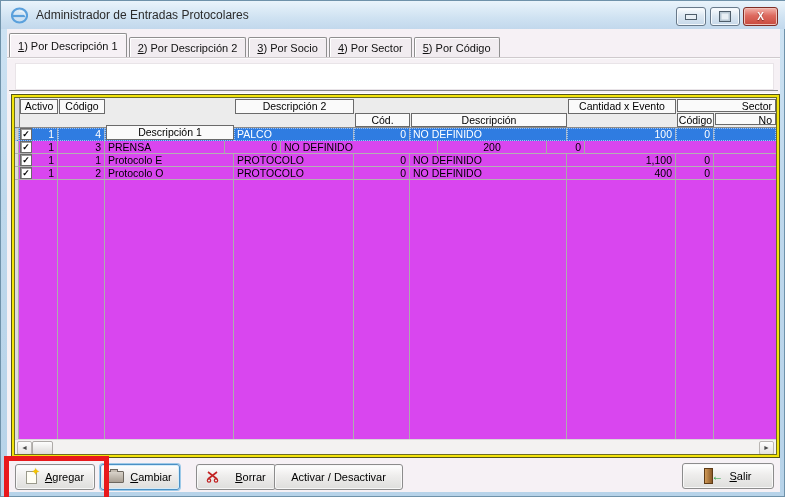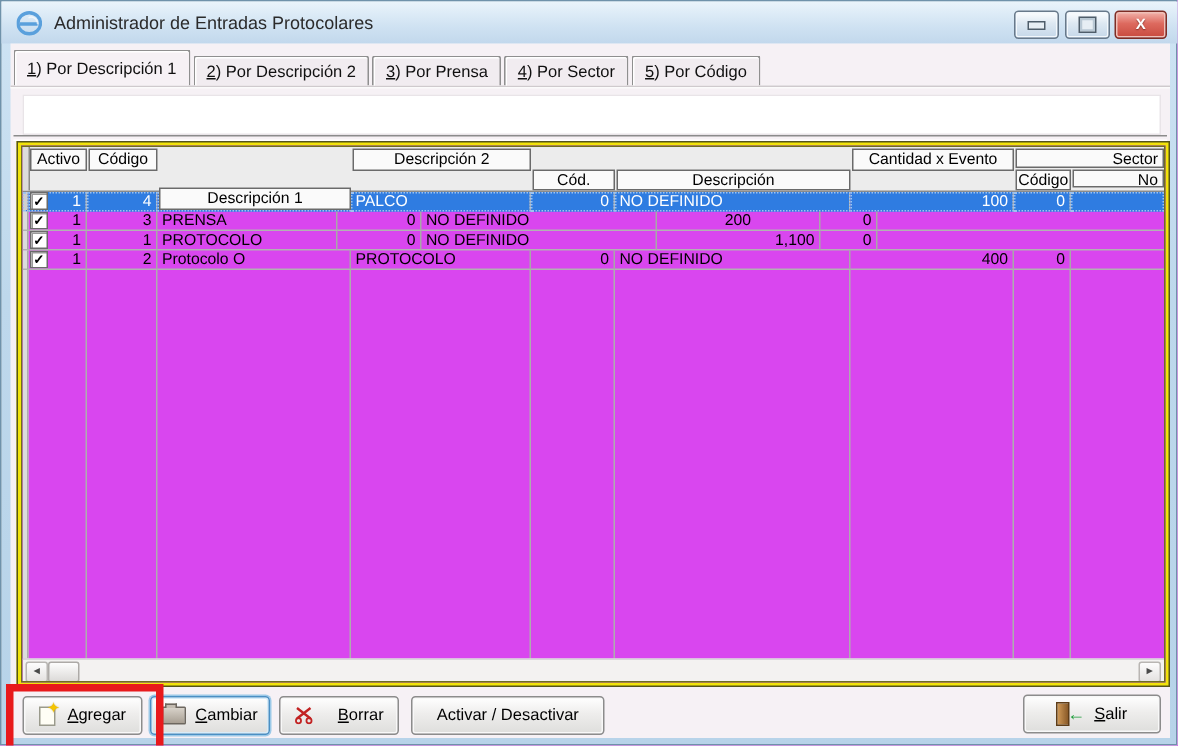--- a/index.html
+++ b/index.html
@@ -133,21 +133,21 @@
         <div class="tab active">
           <u>1</u>
           <span>) Por Descripción 1</span>
         </div>
         <div class="tab">
           <u>2</u>
           <span>) Por Descripción 2</span>
         </div>
         <div class="tab">
           <u>3</u>
-          <span>) Por Prensa</span>
+          <span>) Por Socio</span>
         </div>
         <div class="tab">
           <u>4</u>
           <span>) Por Sector</span>
         </div>
         <div class="tab">
           <u>5</u>
           <span>) Por Código</span>
         </div>
       </div>
@@ -200,20 +200,21 @@
               <div class="td c8" style="text-align: right;">0</div>
               <div class="td c9" style="text-align: left;"></div>
             </div>
             <div class="tr">
               <div class="td c0"></div>
               <div class="td c1">
                 <span class="cb">✓</span>
                 <span>1</span>
               </div>
               <div class="td c2" style="text-align: right;">1</div>
+              <div class="td c3" style="text-align: left;">Protocolo E</div>
               <div class="td c4" style="text-align: left;">PROTOCOLO</div>
               <div class="td c5" style="text-align: right;">0</div>
               <div class="td c6" style="text-align: left;">NO DEFINIDO</div>
               <div class="td c7" style="text-align: right;">1,100</div>
               <div class="td c8" style="text-align: right;">0</div>
               <div class="td c9" style="text-align: left;"></div>
             </div>
             <div class="tr">
               <div class="td c0"></div>
               <div class="td c1">
@@ -256,21 +257,21 @@
         <span class="pgwrap">
           <span class="pg"></span>
           <span class="st">✦</span>
         </span>
         <span><u>A</u>gregar</span>
       </div>
       <div class="btn focused" style="left: 99px; top: 463px; width: 78px;">
         <span class="fd"></span>
         <span><u>C</u>ambiar</span>
       </div>
-      <div class="btn" style="left: 185px; top: 463px; width: 78px; gap: 16px;">
+      <div class="btn" style="left: 195px; top: 463px; width: 78px; gap: 16px;">
         <svg width="13" height="12" viewBox="0 0 13 12">
           <path d="M2 1 L11 8 M11 1 L2 8" stroke="#c22222" stroke-width="1.6" fill="none"></path>
           <circle cx="3" cy="9.5" r="1.7" fill="none" stroke="#c22222" stroke-width="1.2"></circle>
           <circle cx="10" cy="9.5" r="1.7" fill="none" stroke="#c22222" stroke-width="1.2"></circle>
         </svg>
         <span><u>B</u>orrar</span>
       </div>
       <div class="btn" style="left: 273px; top: 463px; width: 127px;">
         <span>Activar / Desactivar</span>
       </div>

